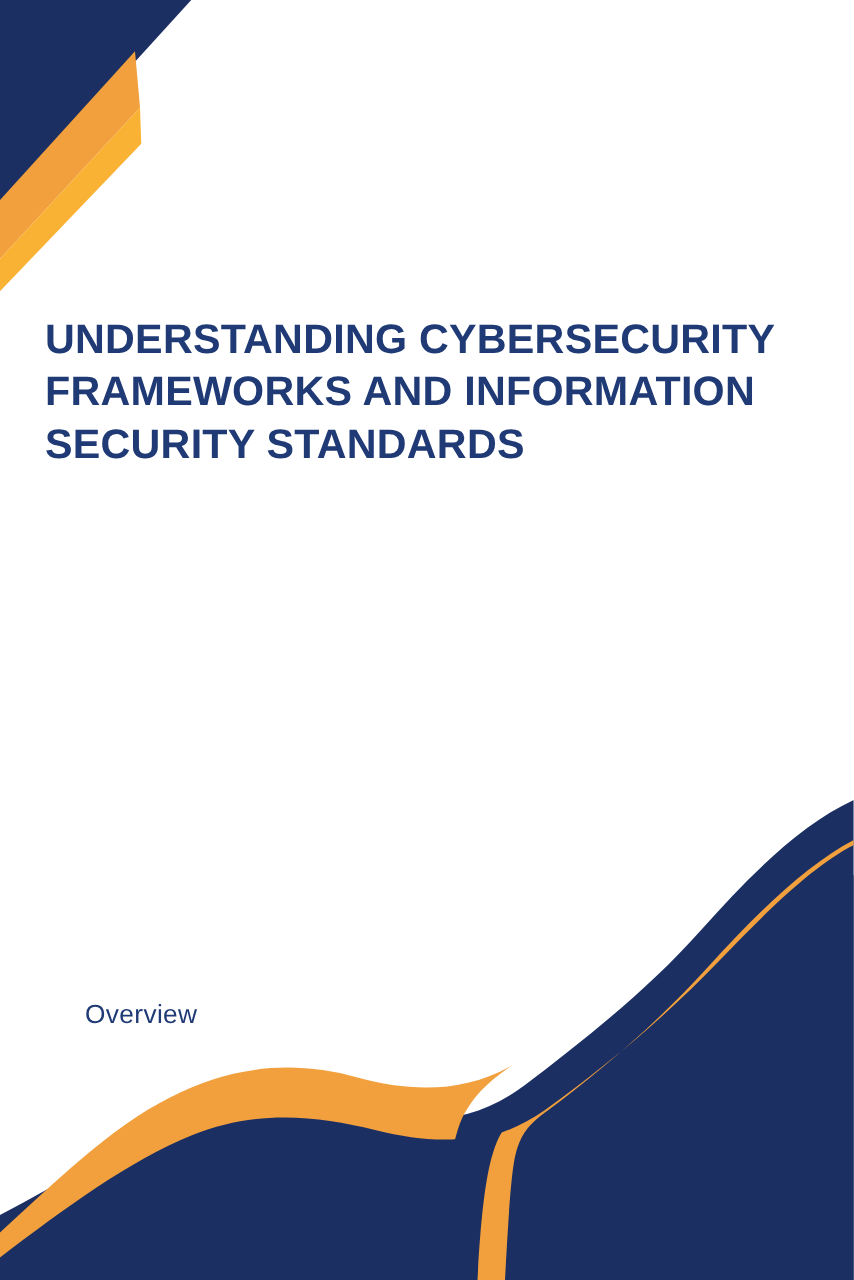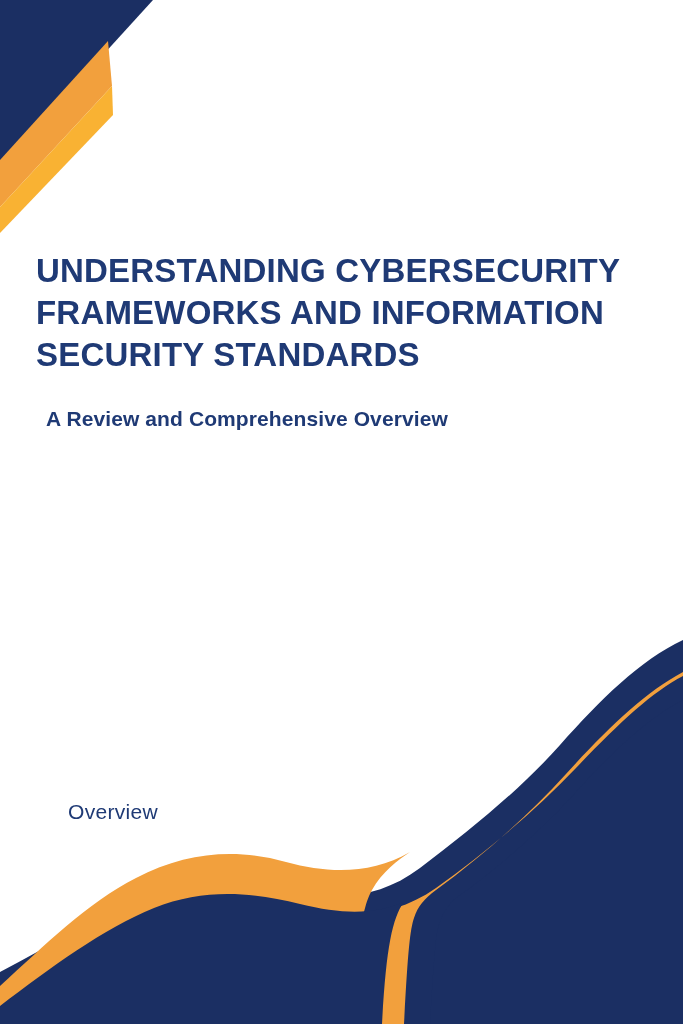--- a/index.html
+++ b/index.html
@@ -116,18 +116,17 @@
     <path d="M0 1006
              C 50 968, 104 928, 154 908
              C 204 888, 252 892, 300 904
              C 344 915, 376 914, 404 902
              C 392 918, 386 950, 382 1024
              L 0 1024 Z" fill="#1b2f63"></path>
   </svg>
 
   <div class="title-block">
     <h1 id="cover-title">UNDERSTANDING CYBERSECURITY FRAMEWORKS AND INFORMATION SECURITY STANDARDS</h1>
-    <div id="cover-subtitle">A Review and Comprehensive Overview</div>
   </div>
 
   <div id="cover-label">Overview</div>
 
 </div>
 
 </body></html>

